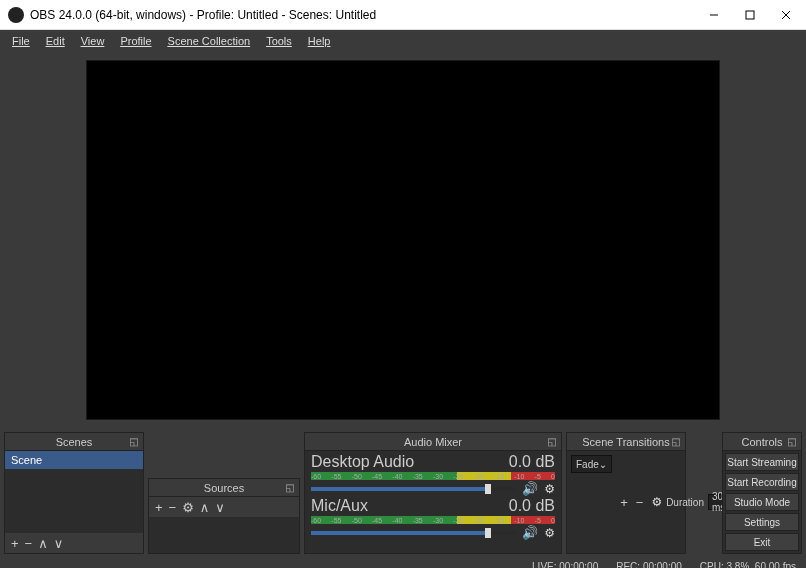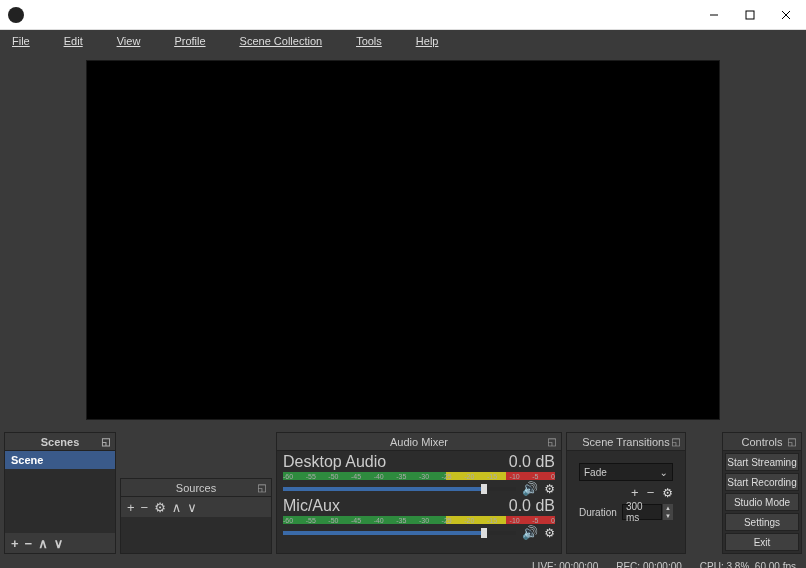--- a/index.html
+++ b/index.html
@@ -2,30 +2,30 @@
 <html><head>
 <meta charset="utf-8">
 <style>
 * { margin:0; padding:0; box-sizing:border-box; font-family:"Segoe UI",Arial,sans-serif; }
 body { width:806px; height:568px; background:#fff; overflow:hidden; font-size:11px; }
 .titlebar { height:30px; background:#fff; display:flex; align-items:center; padding:0 2px; border-bottom:1px solid #ddd; }
 .tb-icon { width:16px; height:16px; margin:0 6px; background:#222; border-radius:50%; }
 .tb-title { font-size:12px; color:#000; }
 .tb-spacer { flex:1; }
 .tb-btn { width:36px; height:22px; display:flex; align-items:center; justify-content:center; cursor:default; }
-.menubar { height:22px; background:#3a3a3a; display:flex; align-items:center; padding:0 4px; color:#ddd; gap:18px; }
+.menubar { height:22px; background:#3a3a3a; display:flex; align-items:center; padding:0 4px; color:#ddd; gap:0; }
 .menu-item { padding:2px 8px; cursor:default; }
 .menu-item .first { text-decoration:underline; }
 .workspace { background:#3a3a3a; padding:8px 0; display:flex; justify-content:center; }
 .preview { width:634px; height:360px; background:#000; border:1px solid #1a1a1a; }
 .panels { display:flex; gap:4px; background:#3a3a3a; padding:4px 4px 2px 4px; height:128px; }
 .panel { background:#2c2c2c; display:flex; flex-direction:column; border:1px solid #222; }
 .panel-head { height:18px; background:#3a3a3a; display:flex; align-items:center; justify-content:center; position:relative; color:#ccc; font-size:11px; border-bottom:1px solid #222; }
 .pop-icon { position:absolute; right:3px; top:2px; width:12px; height:12px; color:#aaa; font-size:10px; display:flex; align-items:center; justify-content:center; cursor:default; }
-.scenes { width:112px;font-weight:bold; }
+.scenes { width:140px; }
 .scene-list { flex:1; }
 .scene-item { background:#3a5a8a; color:#fff; padding:3px 6px; }
 .panel-toolbar { height:20px; background:#3a3a3a; display:flex; align-items:center; gap:6px; padding:0 6px; color:#ccc; }
 .tb-ibtn { cursor:default; font-size:13px; }
 .sources { width:152px;margin-top:46px; }
 .src-msg { flex:1; display:flex; flex-direction:column; align-items:center; justify-content:center; color:#bbb; font-size:10px; text-align:center; padding:4px; line-height:1.3; }
 .src-icons { display:flex; gap:6px; margin-top:4px; }
 .src-icon { width:22px; height:18px; border:1px solid #888; display:flex; align-items:center; justify-content:center; color:#ccc; font-size:11px; }
 .mixer { flex:1; }
 .mixer-body { flex:1; padding:2px 6px; display:flex; flex-direction:column; gap:1px; }
@@ -33,38 +33,39 @@
 .mix-top { display:flex; justify-content:space-between; color:#ccc; font-size:16px; }
 .meter { height:8px; background:linear-gradient(to right,#2e8b3e 0%,#2e8b3e 60%,#c8c020 60%,#c8c020 82%,#c03030 82%,#c03030 100%); position:relative; margin:1px 0; }
 .ticks { position:absolute; inset:0; display:flex; justify-content:space-between; color:#aaa; font-size:7px; pointer-events:none; align-items:flex-end; }
 .slider-row { display:flex; align-items:center; gap:6px; }
 .slider { flex:1; height:4px; background:#2a2a2a; position:relative; }
 .slider-fill { position:absolute; left:0; top:0; bottom:0; width:85%; background:#3a6aa8; }
 .slider-knob { position:absolute; left:85%; top:-3px; width:6px; height:10px; background:#ddd; }
 .spk { color:#ddd; font-size:13px; }
 .gear { color:#ddd; font-size:12px; }
 .transitions { width:120px; }
-.trans-body { flex:1; padding:12px; display:flex; flex-direction:column; gap:4px; color:#ccc; }
+.trans-body { flex:1; padding:4px; display:flex; flex-direction:row; gap:4px; color:#ccc; }
 .trans-select { height:18px; background:#222; border:1px solid #111; padding:0 4px; display:flex; align-items:center; justify-content:space-between; font-size:10px; }
 .trans-row { display:flex; justify-content:space-between; align-items:center; gap:4px; }
 .spin { display:flex; align-items:center; gap:1px; }
 .spin-val { width:40px; height:16px; background:#222; border:1px solid #111; font-size:10px; padding:0 3px; display:flex; align-items:center; }
 .spin-btns { display:flex; flex-direction:column; }
 .spin-b { width:10px; height:8px; background:#444; font-size:6px; color:#ccc; display:flex; align-items:center; justify-content:center; }
 .controls { width:80px;margin-left:32px; }
 .ctrl-body { flex:1; display:flex; flex-direction:column; gap:2px; padding:2px; }
 .ctrl-btn { height:18px; background:#3f3f3f; border:1px solid #222; color:#ddd; font-size:10px; display:flex; align-items:center; justify-content:center; cursor:default; }
 .status { height:20px; background:#3a3a3a; display:flex; align-items:center; justify-content:flex-end; gap:18px; padding:0 10px; color:#ccc; font-size:10px; }
 svg { display:block; }
 </style>
 </head>
 <body>
 
 <div class="titlebar">
   <div class="tb-icon"></div>
+  <div class="tb-title">OBS 24.0.0 (64-bit, windows) - Profile: Untitled - Scenes: Untitled</div>
   <div class="tb-spacer"></div>
   <div class="tb-btn">
       <svg width="10" height="10">
         <line x1="1" y1="5" x2="9" y2="5" stroke="#000"></line>
       </svg>
     </div>
   <div class="tb-btn">
       <svg width="10" height="10">
         <rect x="1" y="1" width="8" height="8" fill="none" stroke="#000"></rect>
       </svg>

